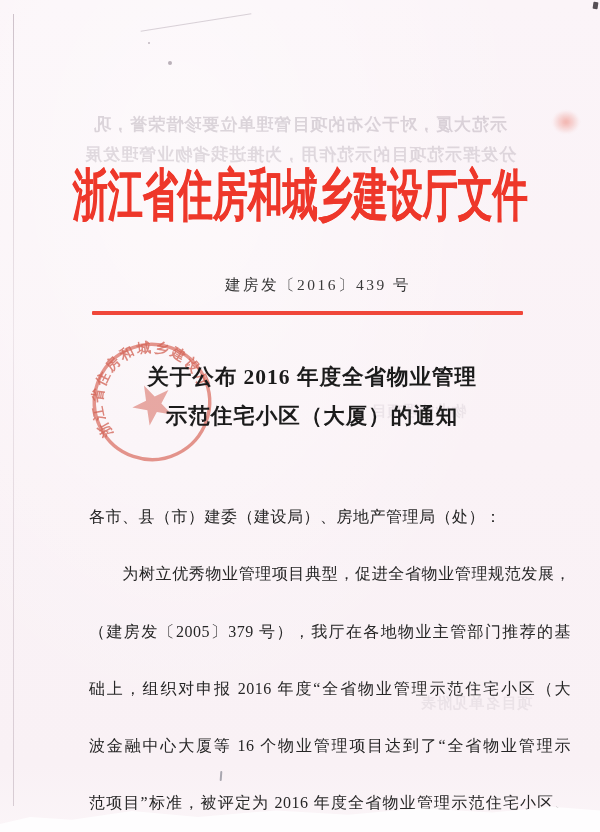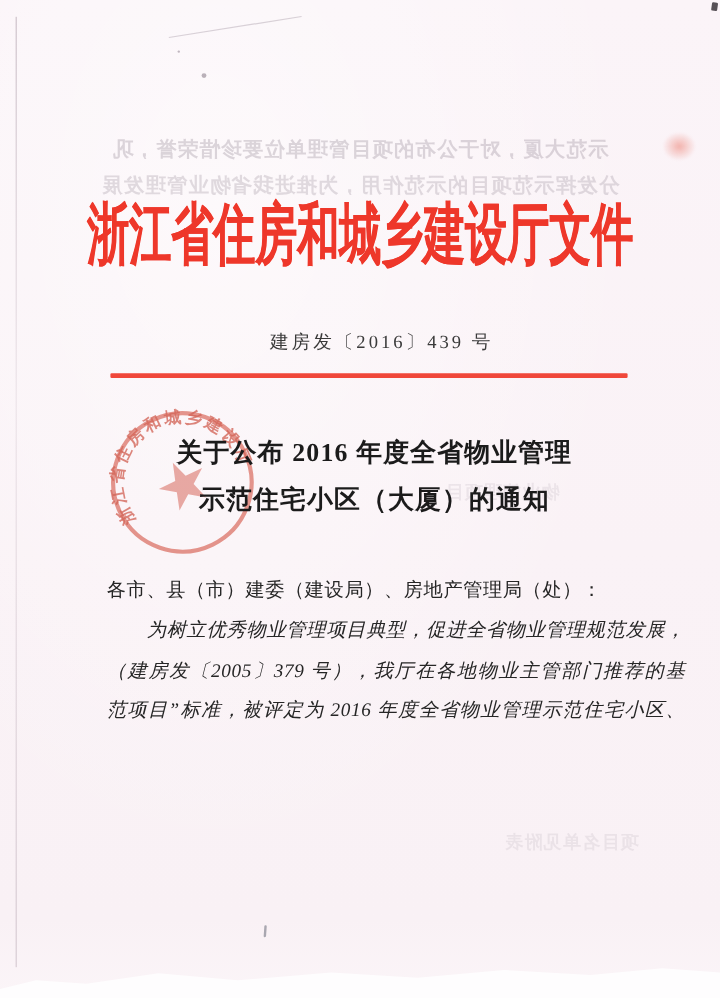--- a/index.html
+++ b/index.html
@@ -91,23 +91,23 @@
     color:#1b1b1b;font-weight:bold;font-size:21.5px;line-height:38.5px;
     letter-spacing:1px;transform:translateX(12px);
   }
   
   .body-text{
     position:absolute;top:476px;left:89px;width:482px;
     color:var(--ink);font-size:16px;
   }
   .body-line{
     line-height:33.3px;height:33.3px;white-space:nowrap;
-    text-align:justify;letter-spacing:.5px;
+    text-align:justify;letter-spacing:.5px;margin-top:24px;
   }
-  .body-line.just{text-align-last:justify;white-space:normal;overflow:visible;height:33.3px;font-style:italic;}
+  .body-line.just{text-align-last:justify;white-space:normal;overflow:visible;height:33.3px;}
 </style>
 </head>
 <body>
 
 <div class="paper">
 
   <div class="scan-left-line"></div>
   <div class="corner-speck"></div>
   <div class="scratch-line"></div>
   <div class="speck-a"></div>
@@ -140,18 +140,20 @@
 
   <div class="doc-title">
     <div>关于公布 2016 年度全省物业管理</div>
     <div>示范住宅小区（大厦）的通知</div>
   </div>
 
   <div class="body-text" id="body-text">
       <div class="body-line">各市、县（市）建委（建设局）、房地产管理局（处）：</div>
       <div class="body-line just">　　为树立优秀物业管理项目典型，促进全省物业管理规范发展，</div>
       <div class="body-line just">（建房发〔2005〕379 号），我厅在各地物业主管部门推荐的基</div>
+      <div class="body-line just">础上，组织对申报 2016 年度“全省物业管理示范住宅小区（大</div>
+      <div class="body-line just">波金融中心大厦等 16 个物业管理项目达到了“全省物业管理示</div>
       <div class="body-line just">范项目”标准，被评定为 2016 年度全省物业管理示范住宅小区、</div>
     </div>
 
   <div class="stray-dash"></div>
   <div class="bottom-edge"></div>
 </div>
 
 </body></html>

